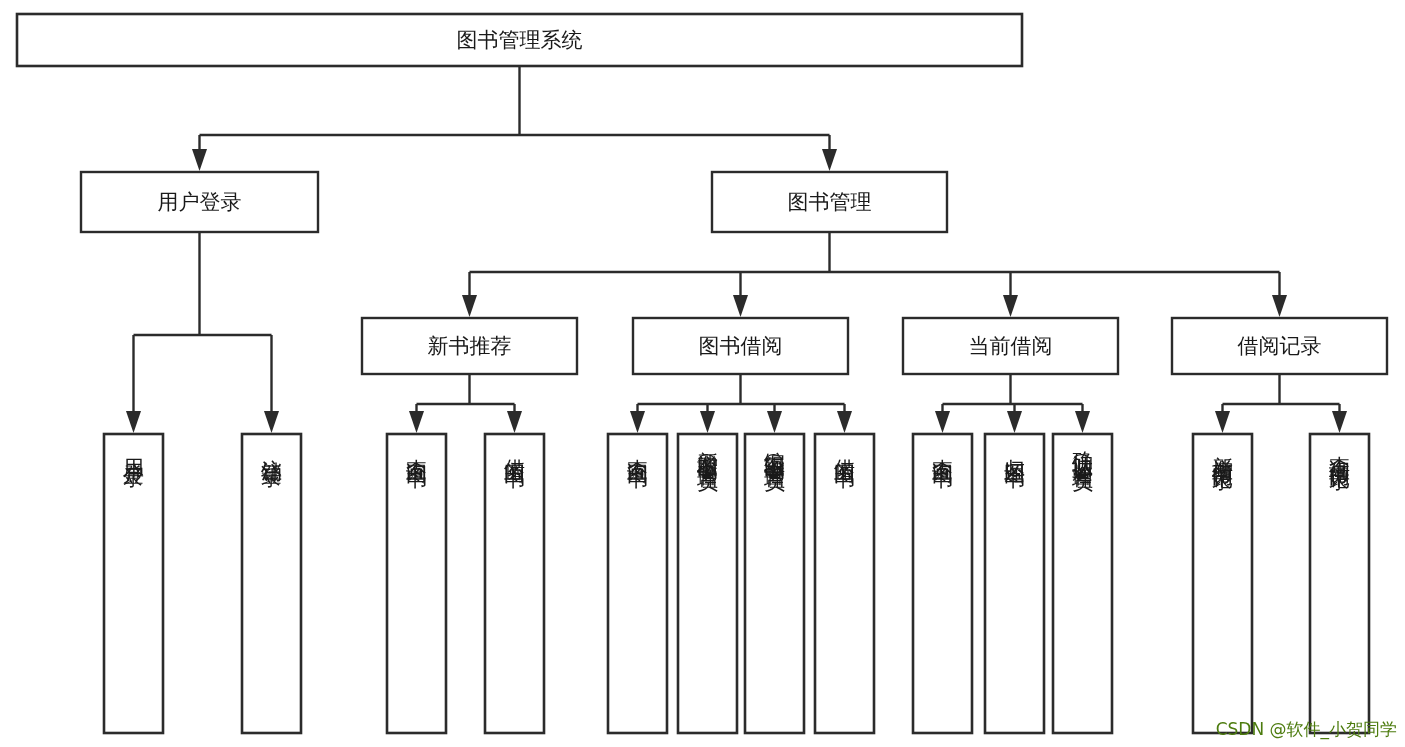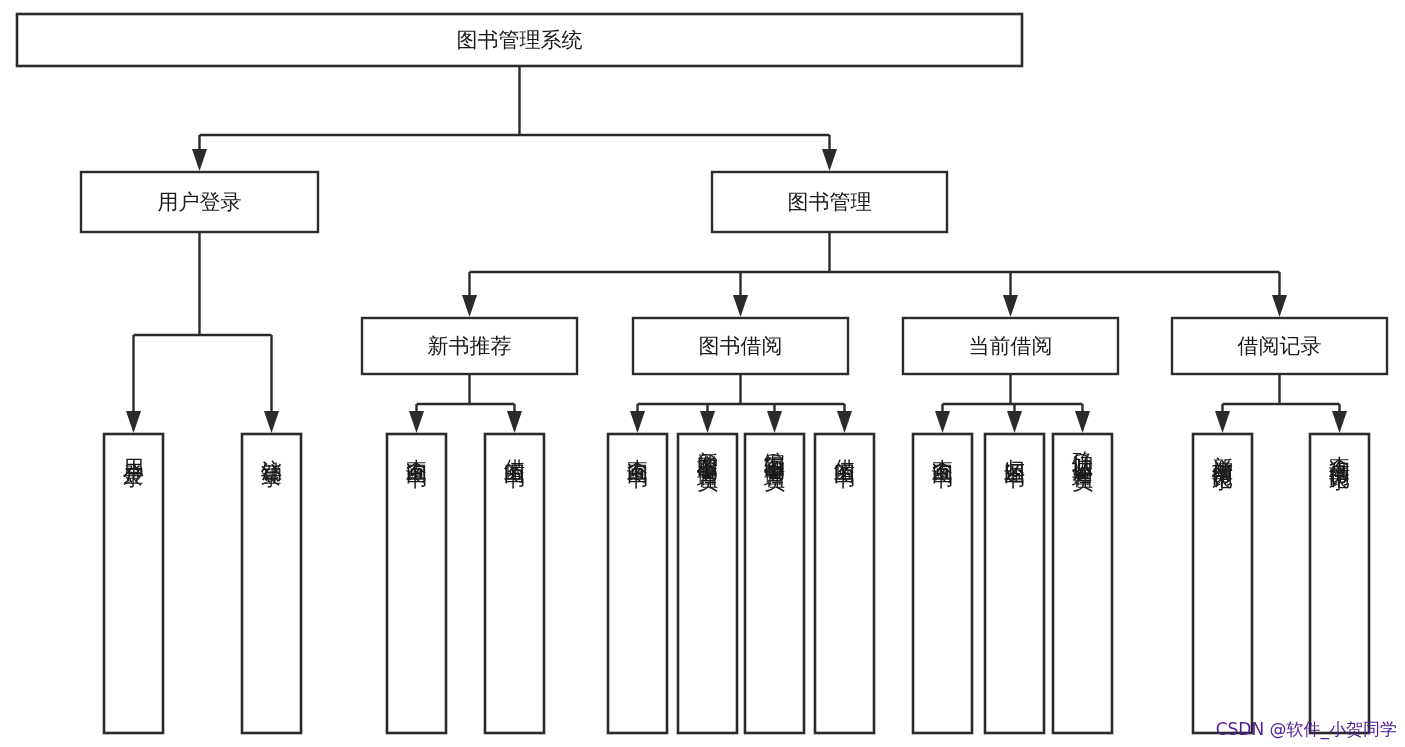--- a/index.html
+++ b/index.html
@@ -67,21 +67,21 @@
     text-orientation: upright;
     text-anchor: middle;
     letter-spacing: 3px;
   }
   .watermark {
     position: absolute;
     right: 8px;
     bottom: 6px;
     font-family: "DejaVu Sans", "Liberation Sans", sans-serif;
     font-size: 17px;
-    color: #4c1d95;
+    color: #4d7c0f;
     white-space: nowrap;
     user-select: none;
     pointer-events: none;
   }
 </style>
 </head>
 <body>
 
 <div id="diagram-root">
   <svg class="diagram" viewBox="0 0 1405 747">

